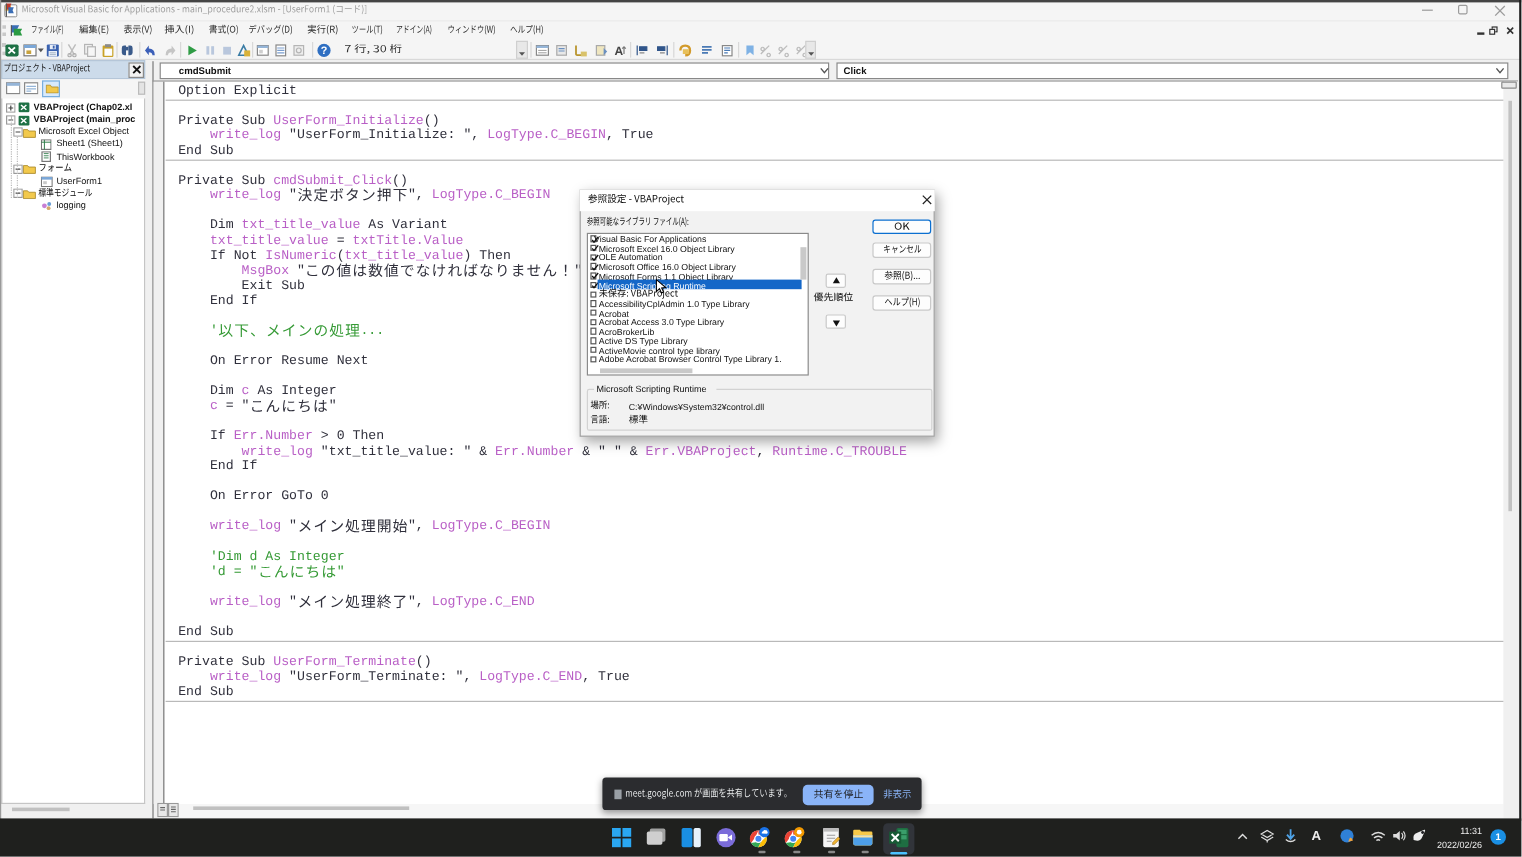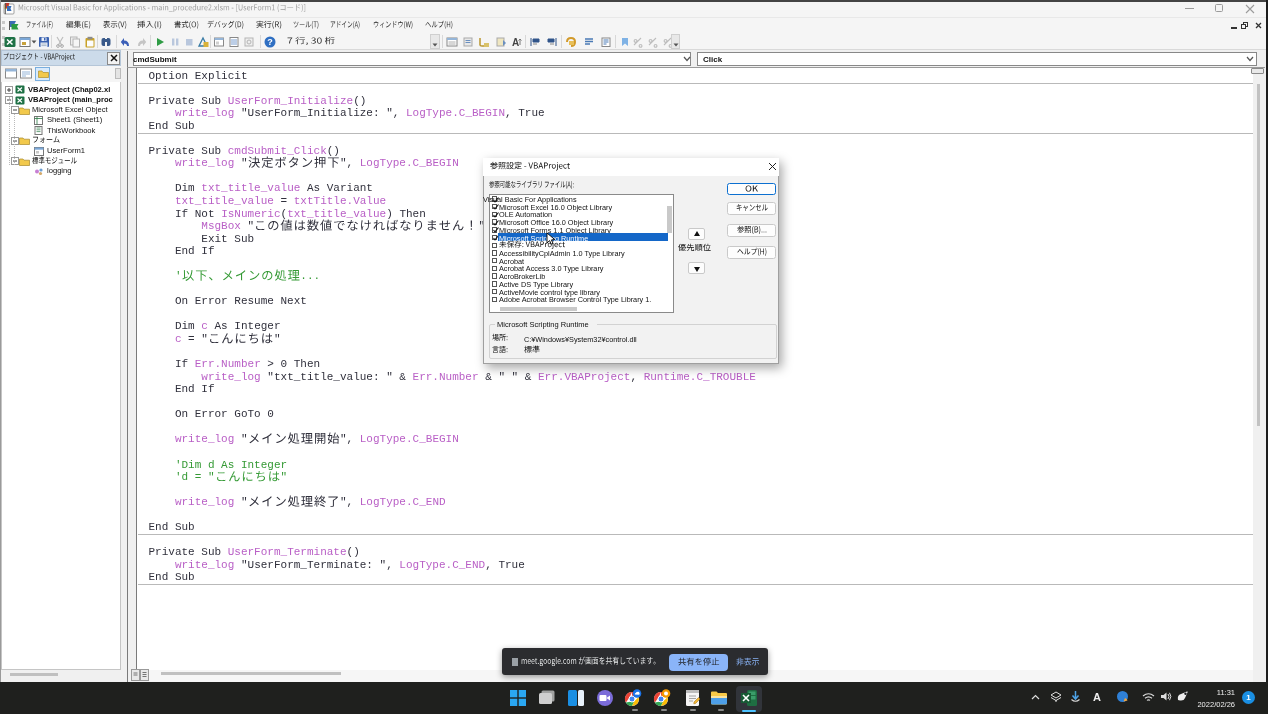--- a/index.html
+++ b/index.html
@@ -347,21 +347,21 @@
       <circle cx="7" cy="3" r="1.6" fill="#6a9ed4"></circle>
       <circle cx="6.5" cy="6.5" r="1.6" fill="#d4a96a"></circle>
     </svg>
 <div class="abs" style="left:47px;top:166.39999999999998px;width:74px;overflow:hidden;font:7.6px 'Liberation Sans';color:#111;white-space:nowrap">logging</div>
 <div style="position:absolute;left:10px;top:673px;width:47.5px;height:2.5px;background:#c0c0c0"></div>
 <div class="abs" style="left:8.5px;top:97px;width:0;height:68px;border-left:1px dotted #bbb"></div>
 <div class="abs" style="left:14px;top:114px;width:0;height:51px;border-left:1px dotted #bbb"></div>
 <div style="position:absolute;left:126px;top:50px;width:1140px;height:634px;background:#f0f0f0"></div>
 <div style="position:absolute;left:126.5px;top:51px;width:1px;height:631px;background:#7a7a7a"></div>
 <div style="position:absolute;left:133px;top:52px;width:558px;height:14px;background:#fff;border:1px solid #888"></div>
-<div class="abs" style="left:133px;top:54.5px;font:bold 8px 'Liberation Sans';color:#111">cmdSubmit</div>
+<div class="abs" style="left:149px;top:54.5px;font:bold 8px 'Liberation Sans';color:#111">cmdSubmit</div>
 <svg class="abs" style="left:683px;top:56px" width="8" height="6">
       <path d="M1 1 L4 4.5 L7 1" stroke="#555" stroke-width="1.2" fill="none"></path>
     </svg>
 <div style="position:absolute;left:697px;top:52px;width:560px;height:14px;background:#fff;border:1px solid #888"></div>
 <div class="abs" style="left:703px;top:54.5px;font:bold 8px 'Liberation Sans';color:#111">Click</div>
 <svg class="abs" style="left:1246px;top:56px" width="8" height="6">
       <path d="M1 1 L4 4.5 L7 1" stroke="#555" stroke-width="1.2" fill="none"></path>
     </svg>
 <div style="position:absolute;left:136.5px;top:67.5px;width:1116.5px;height:602.5px;background:#fff"></div>
 <div style="position:absolute;left:127.5px;top:67.5px;width:9px;height:602.5px;background:#f0f0f0;border-right:1px solid #7a7a7a"></div>
@@ -443,21 +443,21 @@
 <svg style="position:absolute;left:489px;top:181px;overflow:visible" width="85" height="10">
       <g transform="scale(0.6731,1)">
         <path d="M4.2 3.2C3.7 3.6 2.8 3.9 2.0 4.1C2.1 4.2 2.3 4.4 2.4 4.5C3.2 4.3 4.1 3.9 4.7 3.4ZM5.1 4.1C4.4 4.6 3.1 5.1 2.0 5.3C2.1 5.4 2.2 5.6 2.3 5.7C3.5 5.5 4.8 5.0 5.5 4.3ZM6.1 5.0C5.2 5.9 3.4 6.4 1.5 6.6C1.6 6.7 1.7 6.9 1.8 7.1C3.8 6.8 5.6 6.3 6.6 5.3ZM0.4 2.3V2.8H2.4C1.8 3.5 1.0 4.0 0.2 4.4C0.3 4.5 0.5 4.7 0.6 4.8C1.6 4.4 2.5 3.7 3.1 2.8H4.9C5.5 3.6 6.5 4.4 7.4 4.8C7.5 4.7 7.6 4.4 7.8 4.3C7.0 4.0 6.1 3.4 5.6 2.8H7.6V2.3H3.5C3.6 2.0 3.7 1.8 3.8 1.5L6.3 1.4C6.5 1.6 6.7 1.8 6.9 2.0L7.4 1.7C6.9 1.2 6.0 0.5 5.3 0.0L4.9 0.3C5.1 0.5 5.4 0.7 5.7 1.0L2.7 1.0C3.0 0.7 3.3 0.2 3.6 -0.1L2.9 -0.3C2.7 0.1 2.4 0.6 2.1 1.0L0.7 1.1L0.8 1.6L3.2 1.6C3.1 1.8 2.9 2.0 2.8 2.3Z M12.2 3.1H14.6V4.4H12.2ZM11.7 2.6V4.9H15.2V2.6ZM10.7 5.4C10.8 5.9 10.9 6.6 10.9 7.0L11.5 6.9C11.5 6.5 11.4 5.9 11.3 5.3ZM12.4 5.4C12.6 5.9 12.8 6.6 12.9 7.0L13.5 6.9C13.4 6.4 13.2 5.8 13.0 5.3ZM14.1 5.3C14.4 5.9 14.9 6.6 15.1 7.1L15.6 6.8C15.4 6.3 15.0 5.6 14.6 5.1ZM9.4 5.2C9.1 5.8 8.7 6.4 8.3 6.8L8.9 7.1C9.3 6.6 9.7 5.9 10.0 5.3ZM9.3 0.6H10.5V2.0H9.3ZM9.3 4.1V2.5H10.5V4.1ZM8.7 0.0V5.0H9.3V4.6H11.1V0.0ZM11.4 0.0V0.5H12.8C12.6 1.3 12.2 1.8 11.2 2.1C11.3 2.2 11.4 2.4 11.5 2.5C12.7 2.2 13.2 1.5 13.4 0.5H14.8C14.7 1.3 14.7 1.6 14.6 1.7C14.5 1.8 14.4 1.8 14.3 1.8C14.2 1.8 13.9 1.8 13.5 1.8C13.6 1.9 13.7 2.1 13.7 2.2C14.0 2.3 14.4 2.3 14.6 2.3C14.8 2.2 14.9 2.2 15.1 2.1C15.2 1.9 15.3 1.4 15.4 0.2C15.4 0.2 15.4 0.0 15.4 0.0Z M16.4 0.2V0.8H22.0V6.2C22.0 6.3 21.9 6.4 21.7 6.4C21.6 6.4 20.9 6.4 20.3 6.4C20.4 6.6 20.5 6.8 20.5 7.0C21.3 7.0 21.9 7.0 22.2 6.9C22.5 6.8 22.6 6.6 22.6 6.2V0.8H23.6V0.2ZM17.8 2.6H20.0V4.4H17.8ZM17.3 2.0V5.7H17.8V5.0H20.5V2.0Z M26.7 0.4C26.8 0.7 27.0 1.0 27.2 1.3L25.6 1.3C25.8 0.9 26.1 0.3 26.3 -0.2L25.7 -0.3C25.5 0.2 25.2 0.8 24.9 1.4L24.3 1.4L24.4 2.0C25.2 1.9 26.4 1.9 27.5 1.8C27.6 2.0 27.6 2.1 27.7 2.3L28.2 2.0C28.0 1.5 27.6 0.8 27.2 0.2ZM27.1 3.0V3.7H25.4V3.0ZM24.8 2.5V7.0H25.4V5.4H27.1V6.3C27.1 6.4 27.0 6.5 26.9 6.5C26.8 6.5 26.5 6.5 26.1 6.5C26.2 6.6 26.3 6.9 26.3 7.0C26.8 7.0 27.2 7.0 27.4 6.9C27.6 6.8 27.7 6.7 27.7 6.3V2.5ZM25.4 4.2H27.1V4.9H25.4ZM30.9 0.3C30.4 0.5 29.7 0.8 29.0 1.0V-0.3H28.4V2.4C28.4 3.0 28.6 3.2 29.4 3.2C29.5 3.2 30.6 3.2 30.8 3.2C31.4 3.2 31.6 2.9 31.6 2.0C31.5 1.9 31.2 1.8 31.1 1.7C31.1 2.5 31.0 2.6 30.7 2.6C30.5 2.6 29.6 2.6 29.4 2.6C29.1 2.6 29.0 2.6 29.0 2.3V1.5C29.8 1.3 30.6 1.0 31.3 0.7ZM31.0 3.8C30.5 4.1 29.7 4.5 29.0 4.7V3.4H28.4V6.1C28.4 6.8 28.6 7.0 29.4 7.0C29.6 7.0 30.6 7.0 30.8 7.0C31.5 7.0 31.7 6.7 31.7 5.6C31.6 5.6 31.3 5.5 31.2 5.4C31.2 6.3 31.1 6.4 30.8 6.4C30.5 6.4 29.6 6.4 29.5 6.4C29.1 6.4 29.0 6.4 29.0 6.1V5.2C29.8 5.0 30.7 4.7 31.4 4.3Z M39.1 2.7 39.5 2.2C39.1 1.9 38.2 1.4 37.6 1.1L37.3 1.6C37.8 1.9 38.7 2.4 39.1 2.7ZM37.0 5.1 37.0 5.4C37.0 5.9 36.8 6.2 36.1 6.2C35.5 6.2 35.2 6.0 35.2 5.6C35.2 5.2 35.6 5.0 36.2 5.0C36.4 5.0 36.7 5.0 37.0 5.1ZM37.5 2.5H36.9C36.9 3.1 36.9 3.9 37.0 4.5C36.7 4.5 36.4 4.5 36.2 4.5C35.3 4.5 34.6 4.9 34.6 5.7C34.6 6.4 35.3 6.8 36.2 6.8C37.2 6.8 37.6 6.3 37.6 5.6L37.6 5.3C38.1 5.6 38.5 5.9 38.9 6.2L39.2 5.7C38.8 5.3 38.2 4.9 37.5 4.7L37.5 3.4C37.5 3.1 37.5 2.8 37.5 2.5ZM35.6 0.0 34.9 -0.0C34.9 0.4 34.8 0.9 34.7 1.4C34.3 1.4 34.0 1.4 33.8 1.4C33.4 1.4 33.1 1.4 32.8 1.4L32.8 2.0C33.1 2.0 33.5 2.0 33.8 2.0C34.0 2.0 34.2 2.0 34.5 2.0C34.1 2.9 33.4 4.2 32.8 4.9L33.4 5.3C34.0 4.4 34.7 3.0 35.1 1.9C35.6 1.8 36.1 1.7 36.6 1.6L36.6 1.0C36.1 1.1 35.7 1.2 35.3 1.3C35.4 0.8 35.5 0.3 35.6 0.0Z M41.8 0.4V1.1C42.1 1.1 42.3 1.1 42.6 1.1C43.0 1.1 45.3 1.1 45.7 1.1C46.0 1.1 46.2 1.1 46.4 1.1V0.4C46.2 0.5 46.0 0.5 45.7 0.5C45.2 0.5 43.0 0.5 42.6 0.5C42.3 0.5 42.1 0.5 41.8 0.4ZM47.0 2.6 46.6 2.3C46.5 2.3 46.3 2.3 46.1 2.3C45.7 2.3 42.3 2.3 41.9 2.3C41.7 2.3 41.4 2.3 41.1 2.3V3.0C41.4 2.9 41.7 2.9 41.9 2.9C42.4 2.9 45.8 2.9 46.2 2.9C46.0 3.5 45.7 4.2 45.2 4.7C44.5 5.4 43.5 5.9 42.4 6.2L42.9 6.7C43.9 6.4 44.9 6.0 45.8 5.1C46.3 4.4 46.7 3.6 46.9 2.8C46.9 2.7 47.0 2.6 47.0 2.6Z M48.7 3.5 49.0 4.1C50.1 3.8 51.2 3.3 52.1 2.8V5.8C52.1 6.1 52.0 6.5 52.0 6.6H52.8C52.8 6.5 52.7 6.1 52.7 5.8V2.4C53.6 1.9 54.3 1.3 54.9 0.6L54.4 0.1C53.8 0.8 53.0 1.5 52.2 2.0C51.3 2.6 50.1 3.1 48.7 3.5Z M63.1 -0.5 62.6 -0.3C62.8 0.0 63.1 0.5 63.3 0.8L63.7 0.6C63.6 0.3 63.3 -0.2 63.1 -0.5ZM62.8 1.2 62.4 0.9 62.7 0.8C62.5 0.5 62.2 0.0 62.0 -0.2L61.6 -0.1C61.8 0.2 62.0 0.6 62.2 0.9C62.1 0.9 62.0 0.9 61.8 0.9C61.5 0.9 58.3 0.9 57.8 0.9C57.6 0.9 57.3 0.9 57.0 0.9V1.6C57.2 1.6 57.5 1.6 57.8 1.6C58.3 1.6 61.5 1.6 61.9 1.6C61.8 2.3 61.4 3.4 60.9 4.2C60.2 5.0 59.3 5.7 57.8 6.1L58.3 6.7C59.8 6.2 60.7 5.5 61.5 4.5C62.1 3.7 62.5 2.4 62.6 1.6C62.7 1.4 62.7 1.3 62.8 1.2Z M65.8 0.4V1.1C66.1 1.1 66.3 1.1 66.6 1.1C67.0 1.1 69.3 1.1 69.7 1.1C70.0 1.1 70.2 1.1 70.4 1.1V0.4C70.2 0.5 70.0 0.5 69.7 0.5C69.2 0.5 67.0 0.5 66.6 0.5C66.3 0.5 66.1 0.5 65.8 0.4ZM71.0 2.6 70.6 2.3C70.5 2.3 70.3 2.3 70.1 2.3C69.7 2.3 66.3 2.3 65.9 2.3C65.7 2.3 65.4 2.3 65.1 2.3V3.0C65.4 2.9 65.7 2.9 65.9 2.9C66.4 2.9 69.8 2.9 70.2 2.9C70.0 3.5 69.7 4.2 69.2 4.7C68.5 5.4 67.5 5.9 66.4 6.2L66.9 6.7C67.9 6.4 68.9 6.0 69.8 5.1C70.3 4.4 70.7 3.6 70.9 2.8C70.9 2.7 71.0 2.6 71.0 2.6Z M78.2 0.3H77.5C77.5 0.5 77.5 0.8 77.5 1.0C77.5 1.3 77.5 2.0 77.5 2.3C77.5 3.8 77.4 4.4 76.8 5.1C76.3 5.7 75.7 6.0 74.9 6.2L75.4 6.7C76.0 6.5 76.8 6.2 77.3 5.6C77.9 4.9 78.2 4.2 78.2 2.3C78.2 2.0 78.2 1.3 78.2 1.0C78.2 0.8 78.2 0.5 78.2 0.3ZM74.5 0.4H73.8C73.8 0.5 73.8 0.8 73.8 1.0C73.8 1.2 73.8 3.3 73.8 3.6C73.8 3.9 73.8 4.1 73.8 4.2H74.5C74.5 4.1 74.5 3.8 74.5 3.6C74.5 3.3 74.5 1.2 74.5 1.0C74.5 0.8 74.5 0.5 74.5 0.4Z M88.7 1.1 88.2 0.8C88.0 0.8 87.9 0.8 87.8 0.8C87.4 0.8 84.2 0.8 83.8 0.8C83.5 0.8 83.2 0.8 83.0 0.8V1.5C83.2 1.5 83.4 1.4 83.8 1.4C84.2 1.4 87.4 1.4 87.8 1.4C87.7 2.2 87.4 3.3 86.8 4.0C86.1 4.9 85.2 5.6 83.7 6.0L84.2 6.6C85.7 6.1 86.6 5.4 87.4 4.4C88.0 3.6 88.4 2.3 88.6 1.5C88.6 1.3 88.6 1.2 88.7 1.1Z M96.7 2.4 96.4 2.0C96.2 2.0 96.0 2.1 95.9 2.1C95.5 2.1 92.3 2.1 92.0 2.1C91.7 2.1 91.4 2.0 91.2 2.0V2.7C91.5 2.7 91.7 2.6 92.0 2.6C92.3 2.6 95.3 2.6 95.8 2.6C95.6 3.0 95.0 3.7 94.4 4.1L94.9 4.4C95.6 4.0 96.3 3.0 96.6 2.6C96.6 2.5 96.7 2.4 96.7 2.4ZM94.0 3.2H93.3C93.4 3.3 93.4 3.5 93.4 3.7C93.4 4.7 93.2 5.6 92.1 6.3C92.0 6.4 91.8 6.5 91.6 6.6L92.2 7.0C93.8 6.1 94.0 4.9 94.0 3.2Z M98.5 3.5 98.8 4.1C99.9 3.8 101.0 3.3 101.8 2.8V5.8C101.8 6.1 101.8 6.5 101.8 6.6H102.6C102.6 6.5 102.5 6.1 102.5 5.8V2.4C103.4 1.9 104.1 1.3 104.7 0.6L104.2 0.1C103.6 0.8 102.8 1.5 102.0 2.0C101.1 2.6 99.9 3.1 98.5 3.5Z M110.0 6.2 110.4 6.6C110.5 6.5 110.6 6.5 110.7 6.4C111.6 5.9 112.7 5.1 113.4 4.2L113.0 3.6C112.4 4.5 111.4 5.3 110.7 5.6C110.7 5.4 110.7 1.5 110.7 1.0C110.7 0.7 110.7 0.5 110.7 0.4H110.0C110.0 0.5 110.0 0.7 110.0 1.0C110.0 1.5 110.0 5.4 110.0 5.8C110.0 5.9 110.0 6.1 110.0 6.2ZM106.3 6.2 106.9 6.6C107.6 6.0 108.1 5.3 108.3 4.4C108.6 3.6 108.6 1.9 108.6 1.0C108.6 0.8 108.6 0.5 108.6 0.4H107.9C107.9 0.6 108.0 0.8 108.0 1.0C108.0 1.9 107.9 3.5 107.7 4.2C107.5 5.0 107.0 5.7 106.3 6.2Z M115.7 8.0 116.2 7.8C115.5 6.6 115.1 5.3 115.1 3.9C115.1 2.6 115.5 1.2 116.2 0.1L115.7 -0.1C115.0 1.1 114.5 2.3 114.5 3.9C114.5 5.5 115.0 6.8 115.7 8.0Z M116.5 6.4H117.3L117.8 4.6H120.0L120.5 6.4H121.3L119.3 0.5H118.5ZM118.0 4.0 118.3 3.1C118.5 2.5 118.7 1.8 118.9 1.1H118.9C119.1 1.8 119.3 2.5 119.5 3.1L119.8 4.0Z M122.2 8.0C122.9 6.8 123.3 5.5 123.3 3.9C123.3 2.3 122.9 1.1 122.2 -0.1L121.7 0.1C122.4 1.2 122.7 2.6 122.7 3.9C122.7 5.3 122.4 6.6 121.7 7.8Z M125.2 3.3C125.5 3.3 125.7 3.1 125.7 2.7C125.7 2.4 125.5 2.2 125.2 2.2C124.9 2.2 124.6 2.4 124.6 2.7C124.6 3.1 124.9 3.3 125.2 3.3ZM125.2 6.5C125.5 6.5 125.7 6.3 125.7 6.0C125.7 5.6 125.5 5.4 125.2 5.4C124.9 5.4 124.6 5.6 124.6 6.0C124.6 6.3 124.9 6.5 125.2 6.5Z" fill="#111"></path>
       </g>
     </svg>
 <div style="position:absolute;left:489px;top:193.5px;width:185px;height:119.5px;background:#fff;border:1px solid #8a8a8a"></div>
 <div class="abs" style="left:491.5px;top:196.2px;width:5.5px;height:5.5px;border:1px solid #555;background:#fff"></div>
 <svg class="abs" style="left:491.5px;top:195.5px" width="8" height="8">
       <path d="M1.5 4 L3 5.8 L6.5 1.5" stroke="#111" stroke-width="1.1" fill="none"></path>
     </svg>
-<div class="abs" style="left:483px;top:195.0px;width:168px;overflow:hidden;font:7.3px 'Liberation Sans';color:#111;white-space:nowrap">Visual Basic For Applications</div>
+<div class="abs" style="left:495px;top:195.0px;width:168px;overflow:hidden;font:7.3px 'Liberation Sans';color:#111;white-space:nowrap">Visual Basic For Applications</div>
 <div class="abs" style="left:491.5px;top:203.92px;width:5.5px;height:5.5px;border:1px solid #555;background:#fff"></div>
 <svg class="abs" style="left:491.5px;top:203.22px" width="8" height="8">
       <path d="M1.5 4 L3 5.8 L6.5 1.5" stroke="#111" stroke-width="1.1" fill="none"></path>
     </svg>
 <div class="abs" style="left:499px;top:202.72px;width:160px;overflow:hidden;font:7.3px 'Liberation Sans';color:#111;white-space:nowrap">Microsoft Excel 16.0 Object Library</div>
 <div class="abs" style="left:491.5px;top:211.64px;width:5.5px;height:5.5px;border:1px solid #555;background:#fff"></div>
 <svg class="abs" style="left:491.5px;top:210.94px" width="8" height="8">
       <path d="M1.5 4 L3 5.8 L6.5 1.5" stroke="#111" stroke-width="1.1" fill="none"></path>
     </svg>
 <div class="abs" style="left:499px;top:210.44px;width:168px;overflow:hidden;font:7.3px 'Liberation Sans';color:#111;white-space:nowrap">OLE Automation</div>

